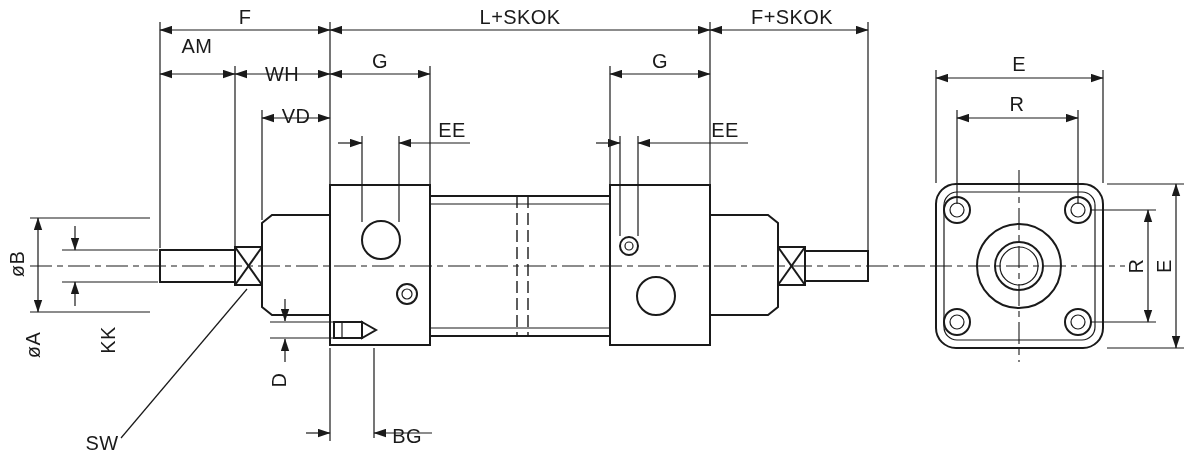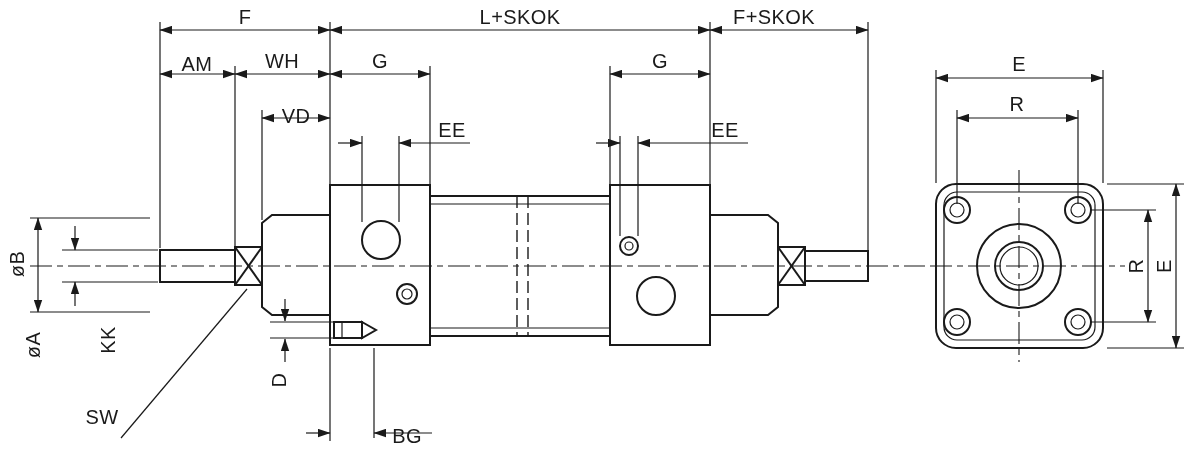--- a/index.html
+++ b/index.html
@@ -185,32 +185,32 @@
     <line class="t" x1="1176" y1="184" x2="1176" y2="348" marker-start="url(#arr)" marker-end="url(#arr)"></line>
   </g>
 
   <g>
     <line class="t" x1="121" y1="438" x2="247" y2="289"></line>
   </g>
 </svg>
 
 <div class="lbl" style="left:245px;top:17px">F</div>
 <div class="lbl" style="left:520px;top:17px">L+SKOK</div>
-<div class="lbl" style="left:774px;top:17px">F+SKOK</div>
-<div class="lbl" style="left:197px;top:64px">AM</div>
-<div class="lbl" style="left:282px;top:61px">WH</div>
+<div class="lbl" style="left:792px;top:17px">F+SKOK</div>
+<div class="lbl" style="left:197px;top:46px">AM</div>
+<div class="lbl" style="left:282px;top:74px">WH</div>
 <div class="lbl" style="left:380px;top:61px">G</div>
 <div class="lbl" style="left:660px;top:61px">G</div>
 <div class="lbl" style="left:296px;top:116px">VD</div>
 <div class="lbl" style="left:452px;top:130px">EE</div>
 <div class="lbl" style="left:725px;top:130px">EE</div>
 <div class="lbl rot" style="left:17px;top:264px">øB</div>
 <div class="lbl rot" style="left:33px;top:345px">øA</div>
 <div class="lbl rot" style="left:108px;top:340px">KK</div>
 <div class="lbl rot" style="left:279px;top:380px">D</div>
-<div class="lbl" style="left:102px;top:417px">SW</div>
+<div class="lbl" style="left:102px;top:443px">SW</div>
 <div class="lbl" style="left:407px;top:436px">BG</div>
 <div class="lbl" style="left:1019px;top:64px">E</div>
 <div class="lbl" style="left:1017px;top:104px">R</div>
 <div class="lbl rot" style="left:1136px;top:266px">R</div>
 <div class="lbl rot" style="left:1164px;top:266px">E</div>
 
 </div>
 
 </body></html>

